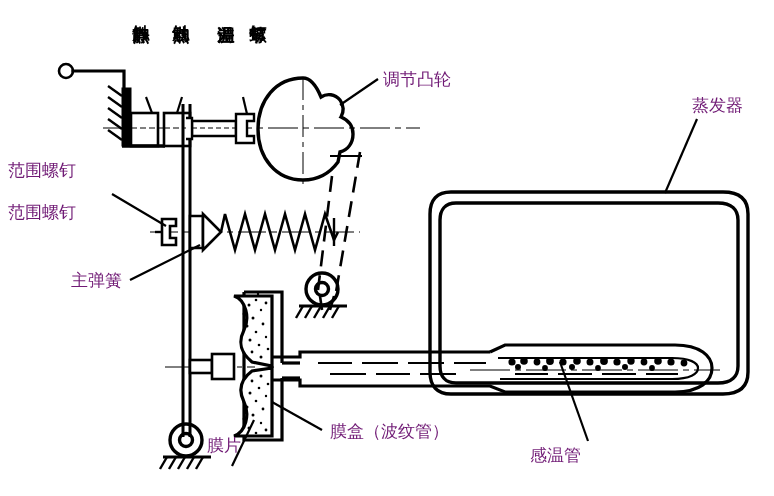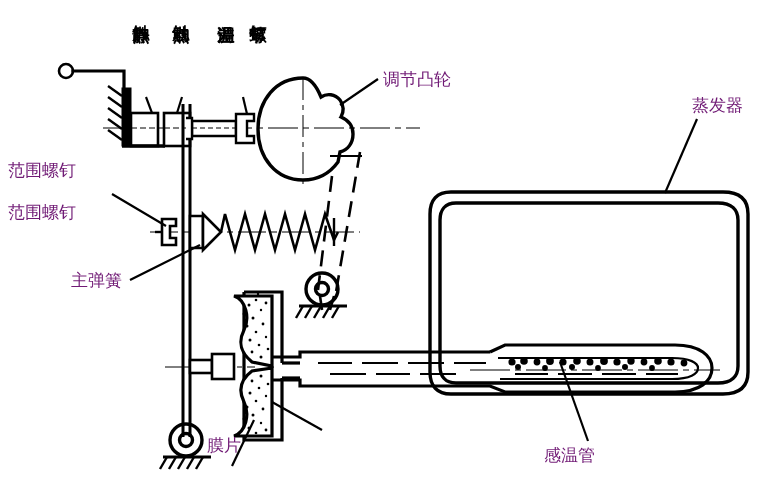--- a/index.html
+++ b/index.html
@@ -338,16 +338,17 @@
 
   <div class="lbl" style="left:692px; top:96px;text-align:right;">蒸发器</div>
 
   <div class="lbl lbl-2l" style="left:8px; top:159px;">范围螺钉</div>
   <div class="lbl lbl-2l" style="left:8px; top:181px;margin-top:20px;">范围螺钉</div>
 
   <div class="lbl" style="left:71px; top:271px;">主弹簧</div>
 
   <div class="lbl" style="left:207px; top:436px;">膜片</div>
 
-
-  <div class="lbl" style="left:544px; top:446px;">感温管</div>
+  <div class="lbl" style="left:330px; top:422px;">膜盒（波纹管）</div>
+
+  <div class="lbl" style="left:530px; top:446px;">感温管</div>
 
 </div>
 
 </body></html>

